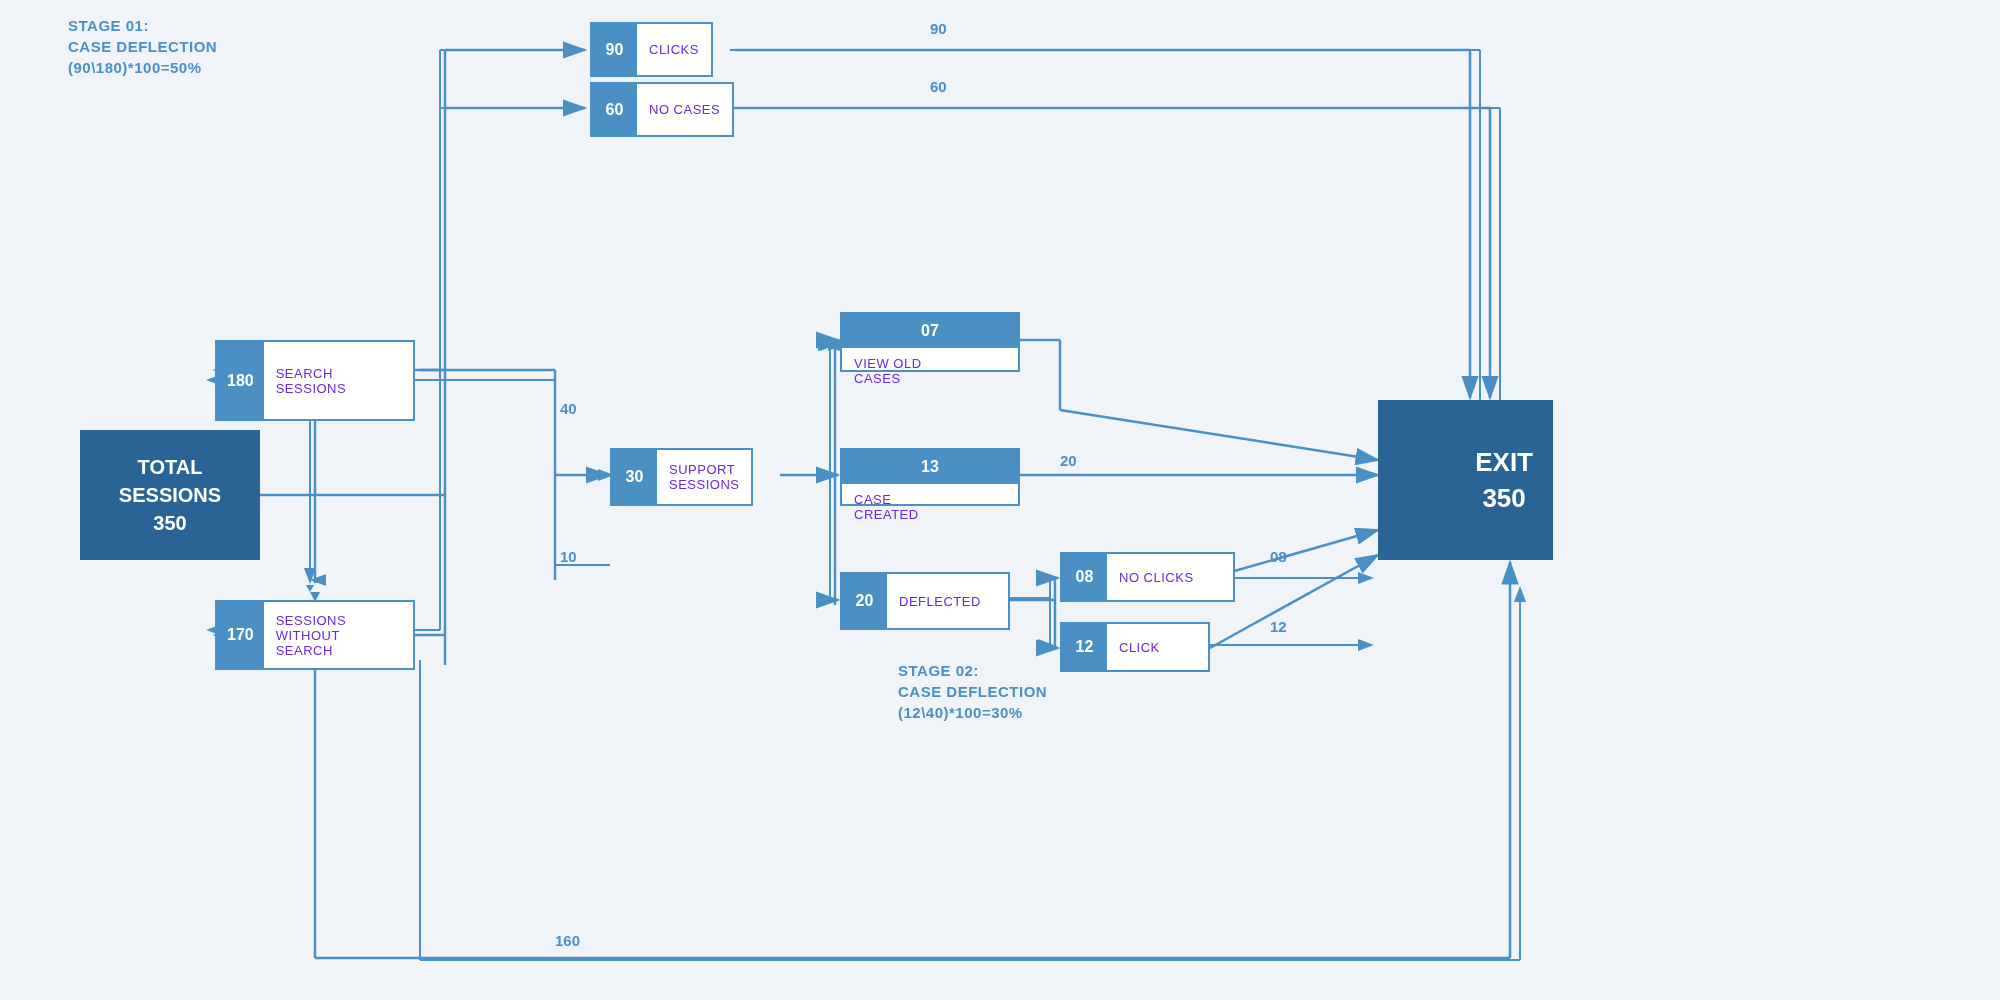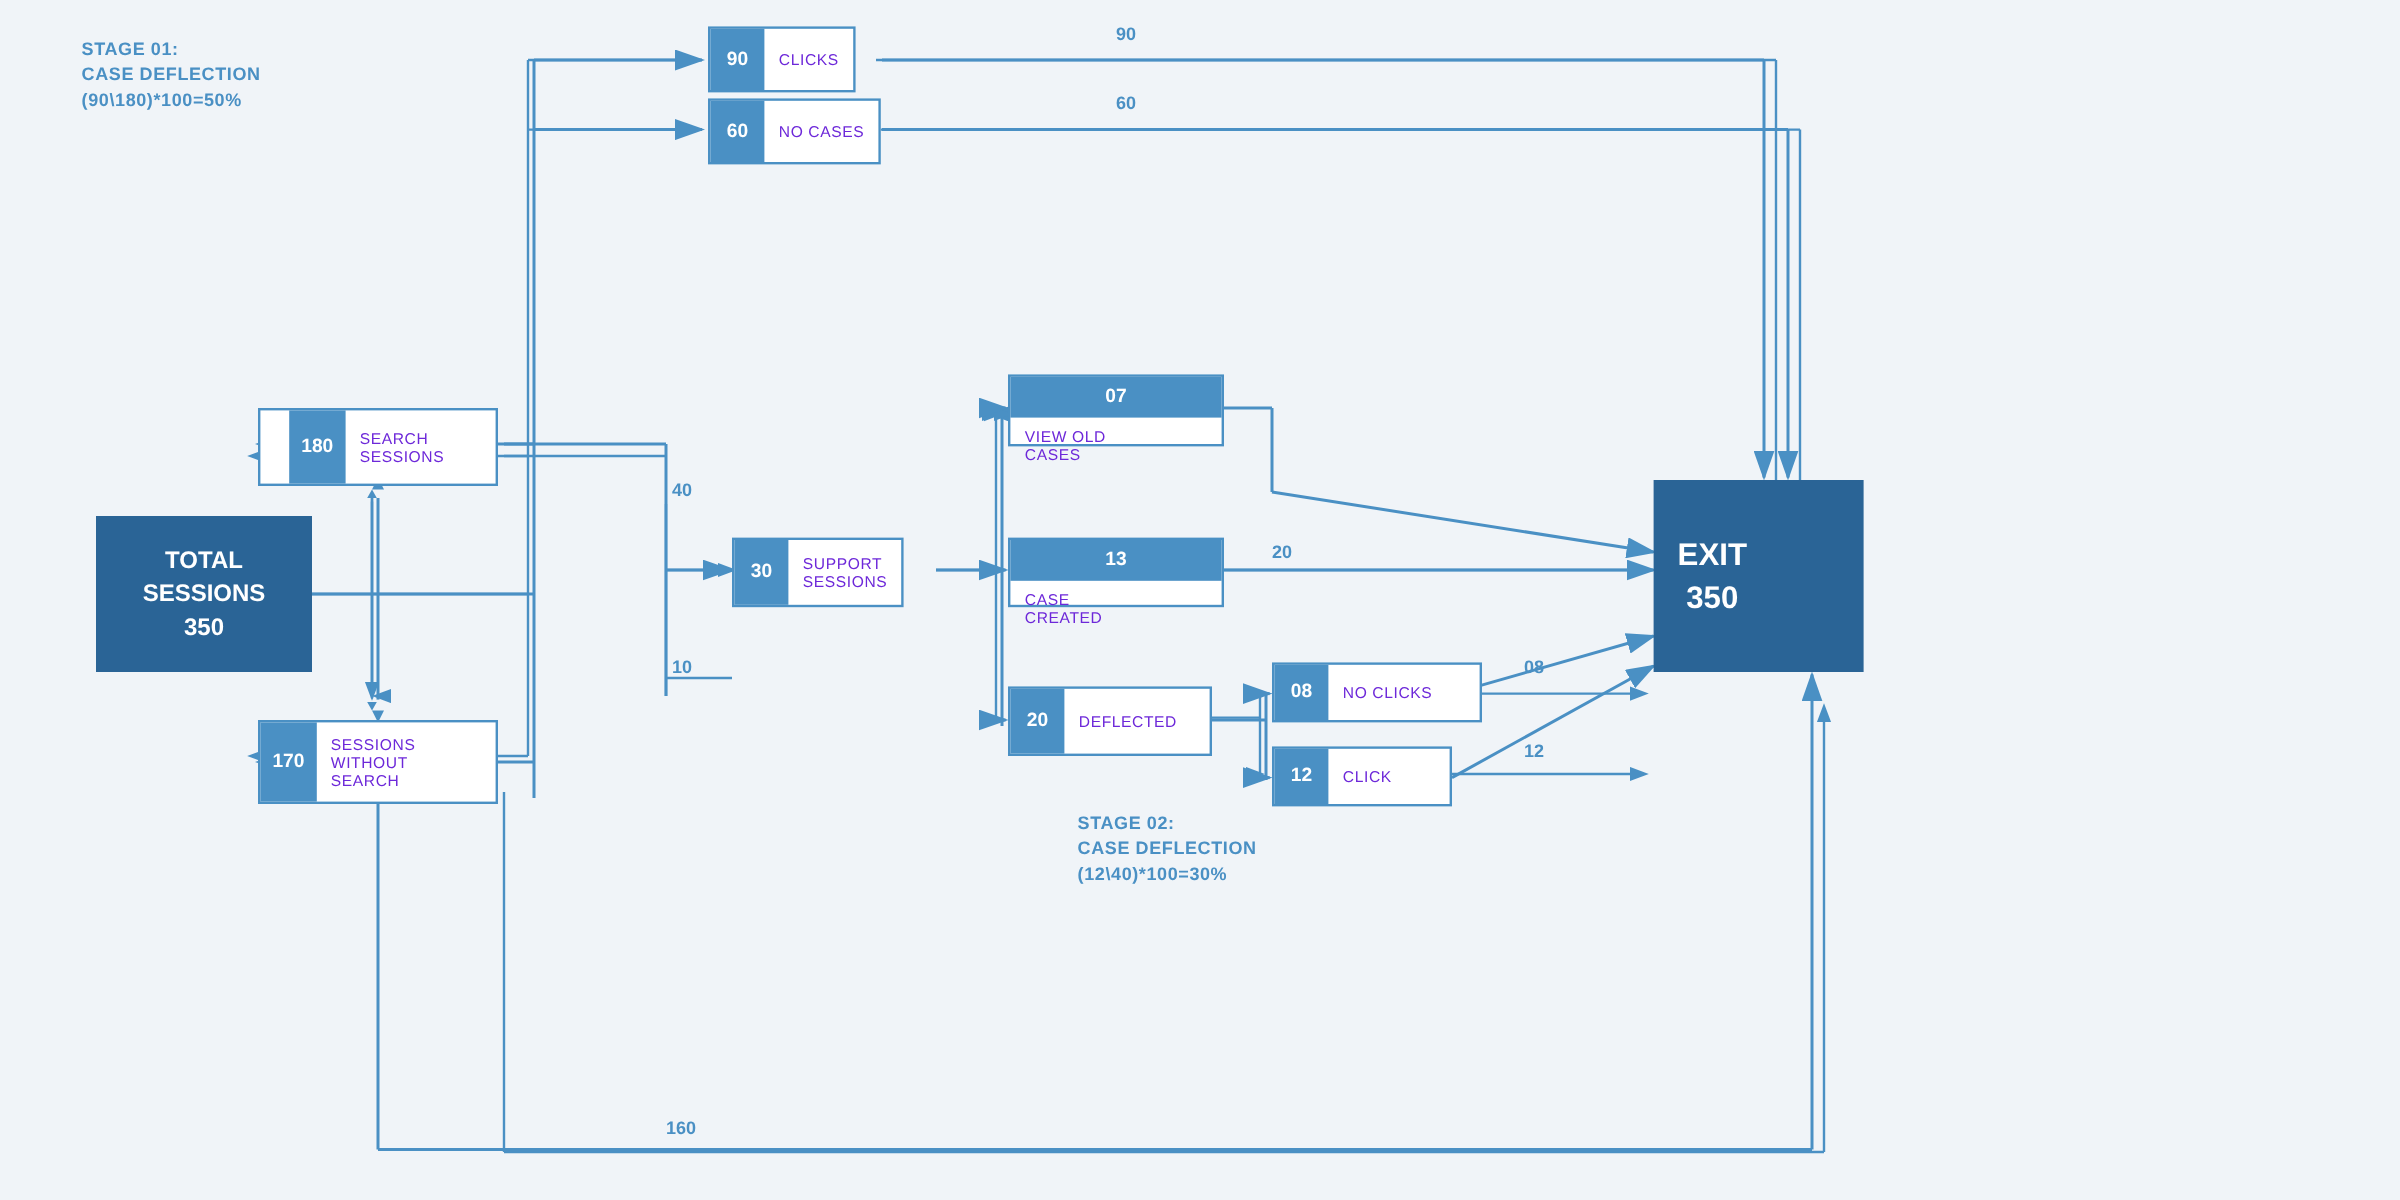--- a/index.html
+++ b/index.html
@@ -46,33 +46,32 @@
       letter-spacing: 0.5px;
     }
     .node-large {
       background: #2a6496;
       color: white;
       font-weight: bold;
       font-size: 18px;
       text-align: center;
       display: flex;
       align-items: center;
-      justify-content: flex-start;
+      justify-content: flex-end;
       border: none;
       padding: 20px;
       line-height: 1.3;
     }
     .stage-label {
       position: absolute;
       color: #4a90c4;
       font-weight: bold;
       font-size: 15px;
       line-height: 1.4;
       letter-spacing: 0.5px;
-      margin-top: 16px;
     }
     .flow-num {
       position: absolute;
       color: #4a90c4;
       font-weight: bold;
       font-size: 15px;
     }
   </style>
 </head>
 <body>
@@ -230,21 +229,21 @@
 <div class="node" style="position:absolute;left:590px;top:22px;height:55px;">
   <div class="node-badge">90</div>
   <div class="node-label">CLICKS</div>
 </div>
 
 <div class="node" style="position:absolute;left:590px;top:82px;height:55px;">
   <div class="node-badge">60</div>
   <div class="node-label">NO CASES</div>
 </div>
 
-<div class="node" style="position:absolute;left:215px;top:340px;height:65px;min-width:200px;padding-left:24px;">
+<div class="node" style="position:absolute;left:215px;top:340px;height:81px;min-width:200px;">
   <div class="node-badge">180</div>
   <div class="node-label">SEARCH<br>SESSIONS</div>
 </div>
 
 <div class="node" style="position:absolute;left:215px;top:600px;height:70px;min-width:200px;">
   <div class="node-badge">170</div>
   <div class="node-label">SESSIONS<br>WITHOUT<br>SEARCH</div>
 </div>
 
 <div class="node" style="position:absolute;left:610px;top:448px;height:58px;">

